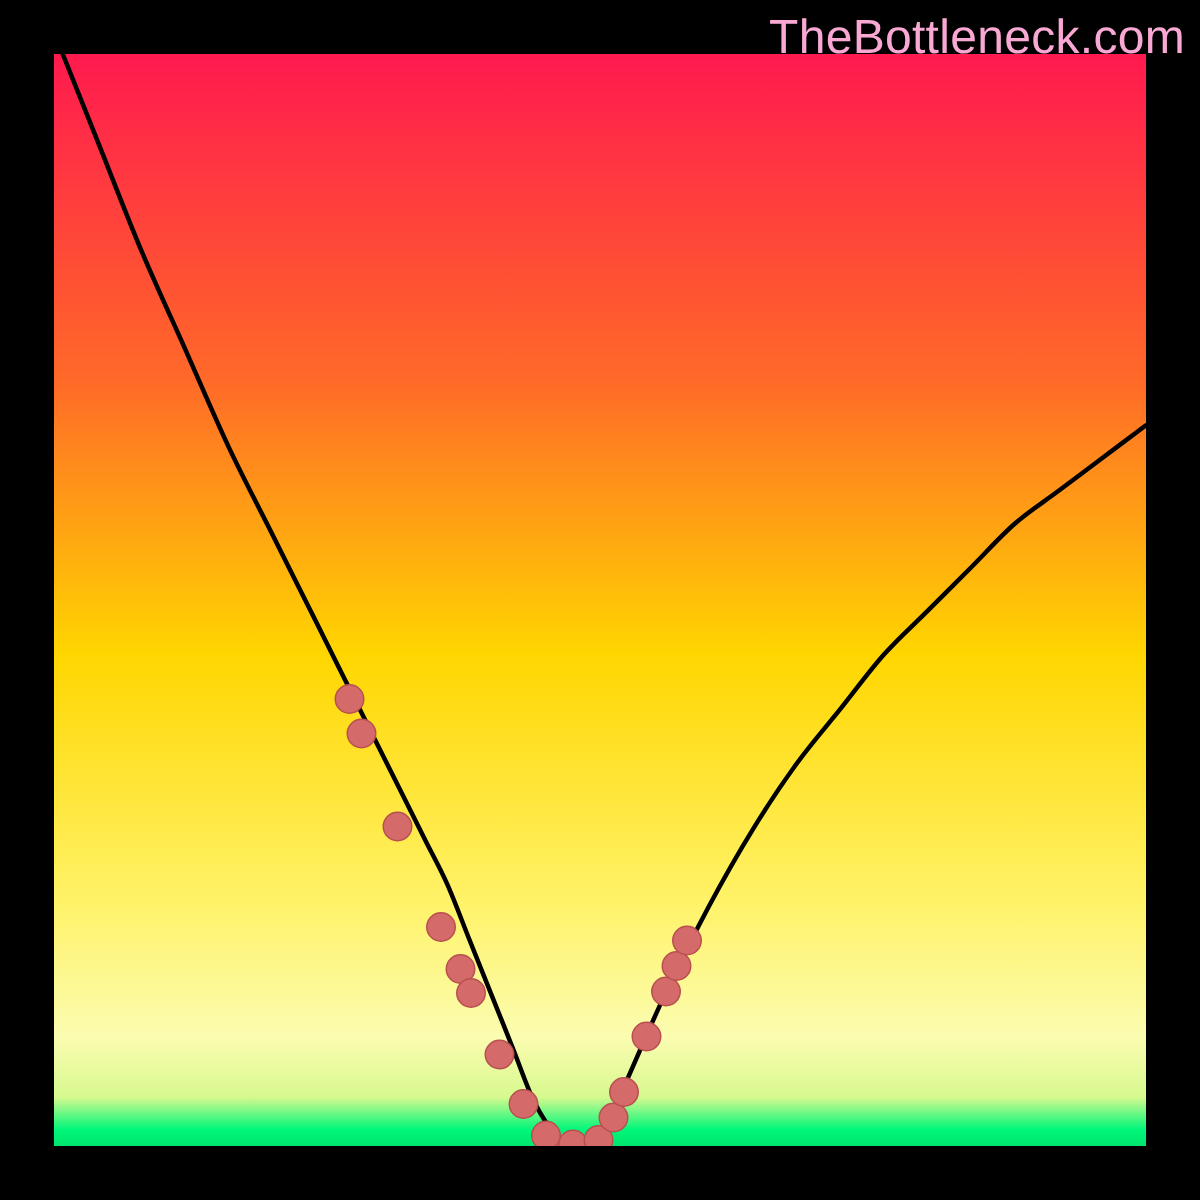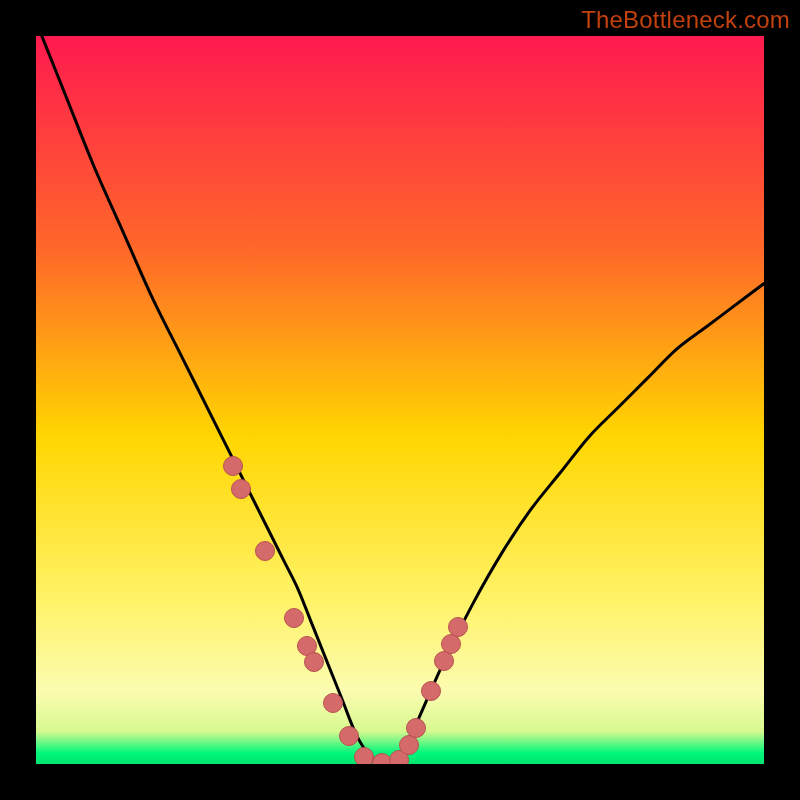--- a/index.html
+++ b/index.html
@@ -48,22 +48,22 @@
     height: 18px;
     background: #d56a6a;
     border: 1px solid #b85050;
     border-radius: 50%;
     transform: translate(-50%, -50%);
   }
   .watermark {
     position: absolute;
     top: 6px;
     right: 10px;
-    color: #c2410c;
-    font-size: 24px;
+    color: #f9a8d4;
+    font-size: 32px;
     font-weight: 500;
     letter-spacing: 0.2px;
   }
 </style>
 </head>
 <body>
 
 <div class="frame">
 
   <div class="plot">

